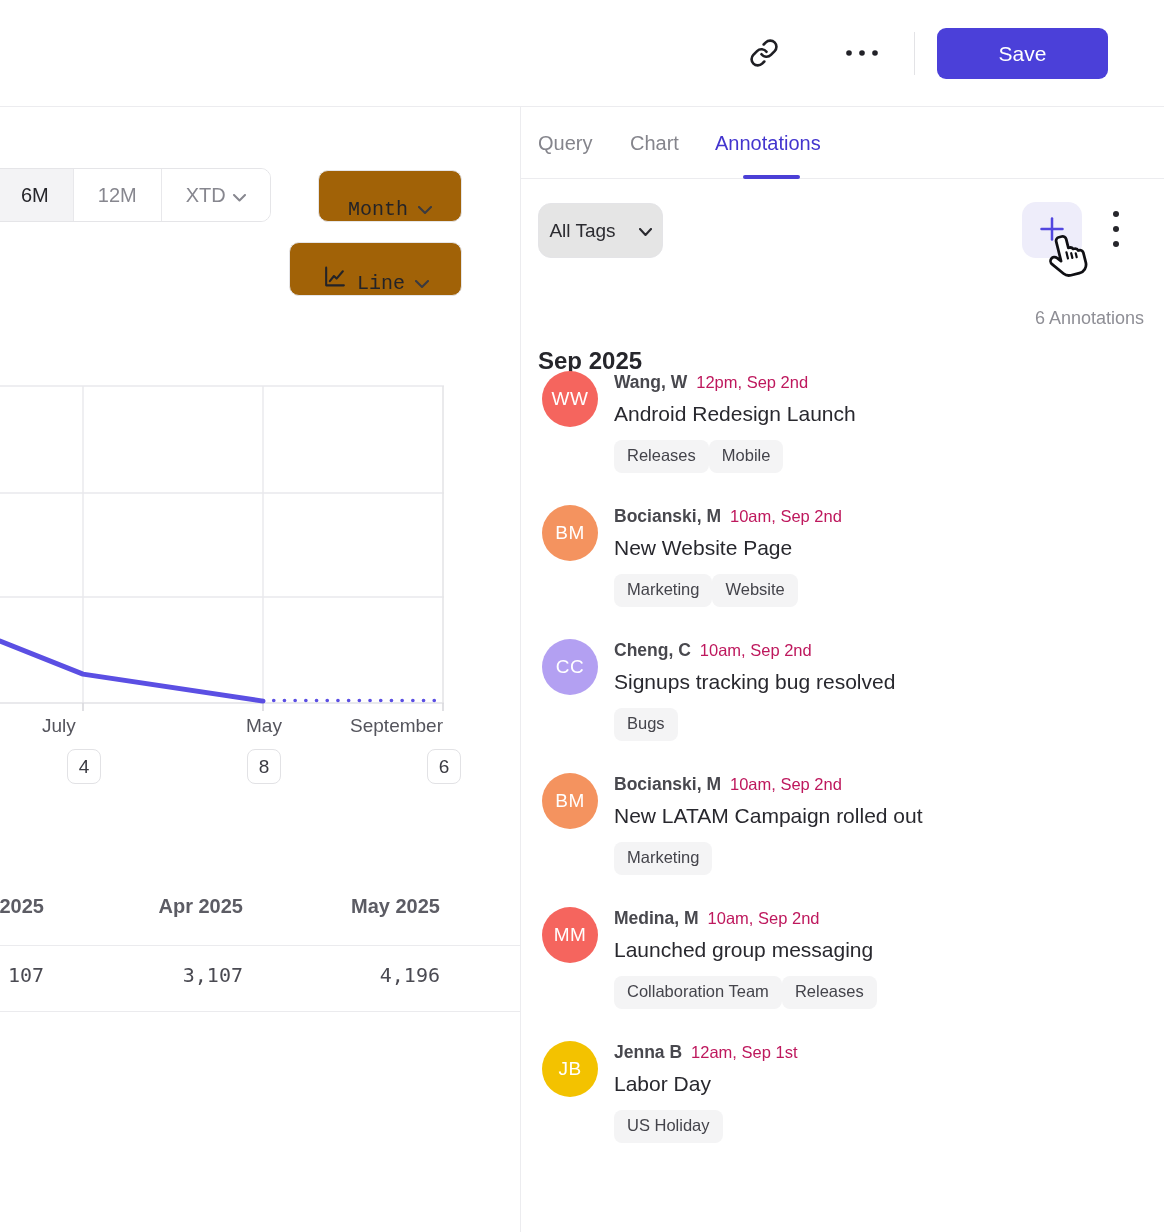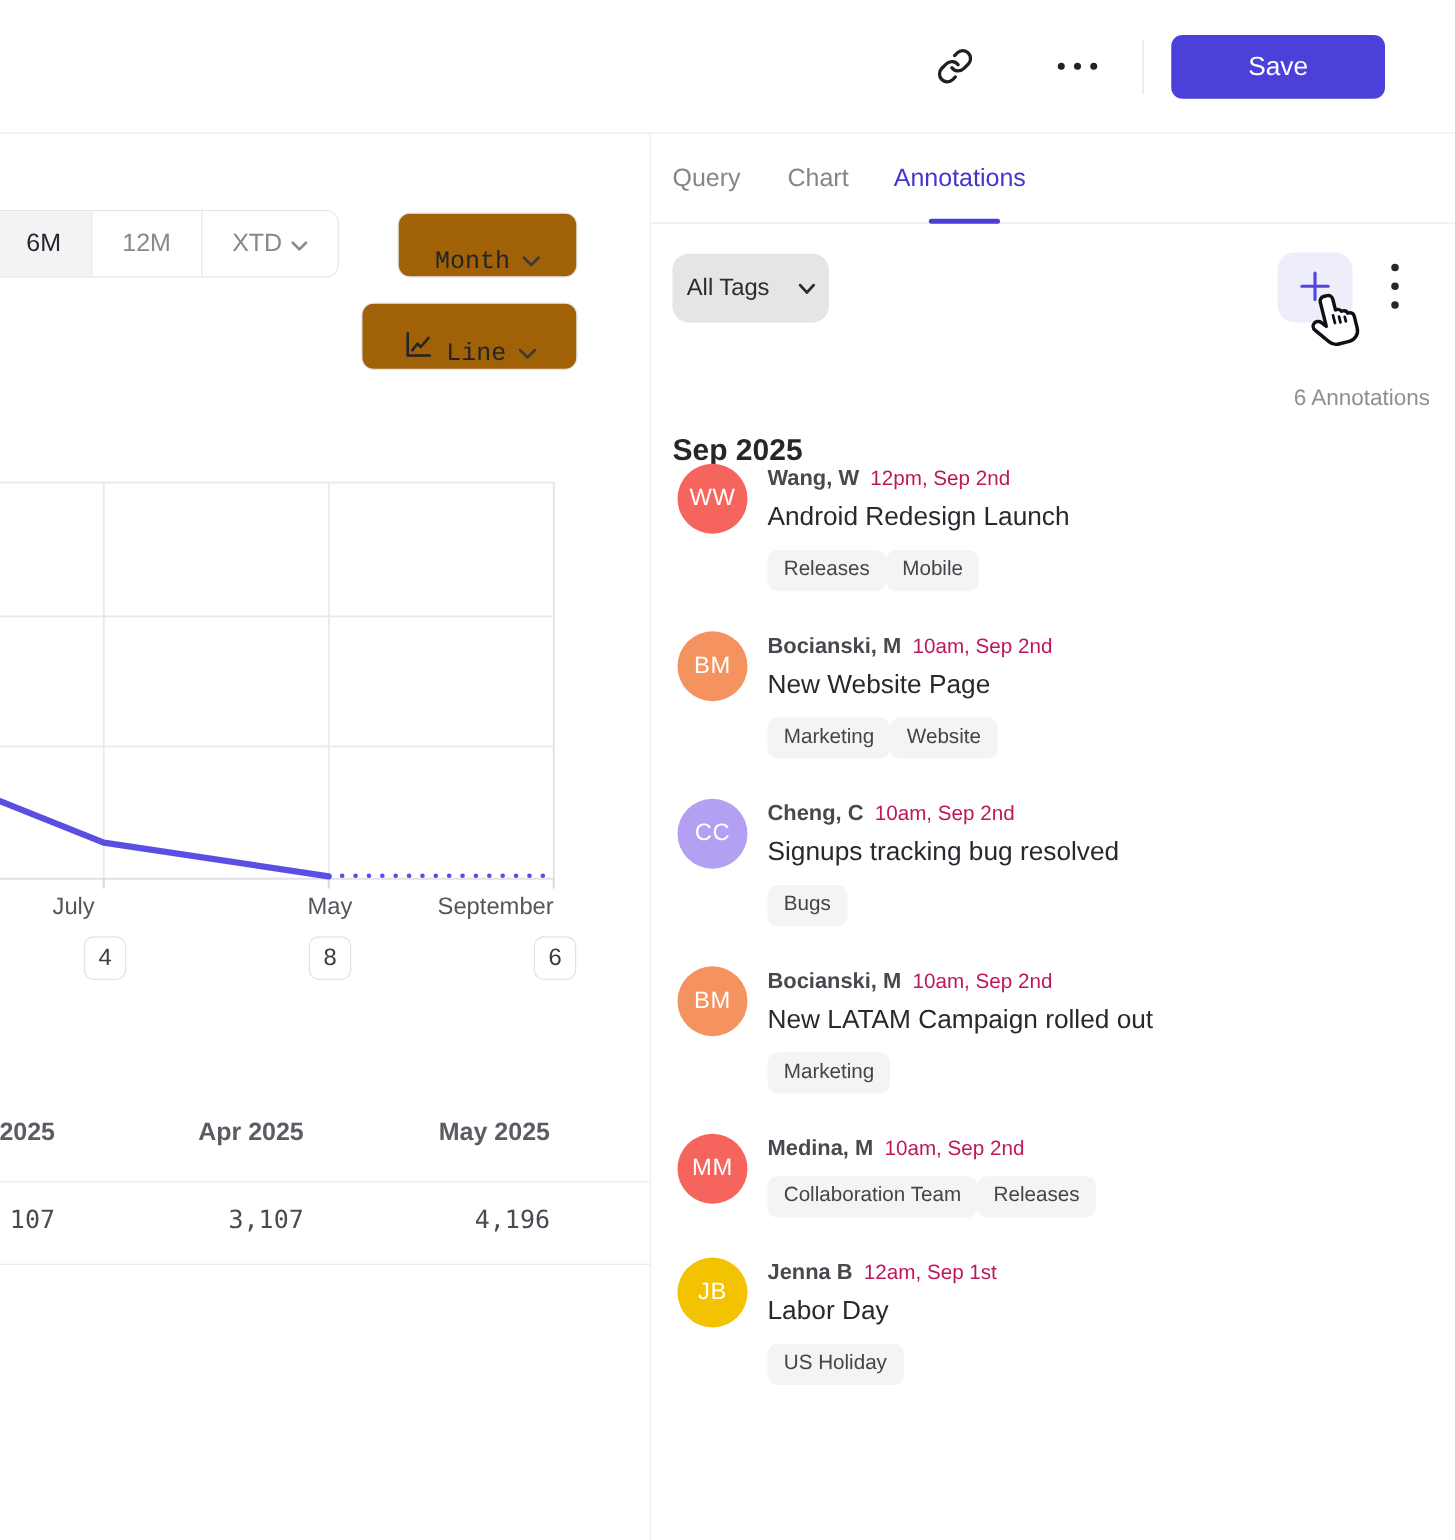--- a/index.html
+++ b/index.html
@@ -318,20 +318,21 @@
 
   <div class="annotation-item">
     <div class="avatar" style="background: rgb(245, 101, 94);">
       <span>MM</span>
     </div>
     <div class="a-content">
       <div class="a-meta">
         <span class="a-author">Medina, M</span>
         <span class="a-time">10am, Sep 2nd</span>
       </div>
+      <div class="a-title">Launched group messaging</div>
       <div class="a-tags">
               <span class="tag-pill">Collaboration Team</span>
               <span class="tag-pill">Releases</span>
             </div>
     </div>
   </div>
 
   <div class="annotation-item">
     <div class="avatar" style="background: rgb(243, 194, 0);">
       <span>JB</span>

